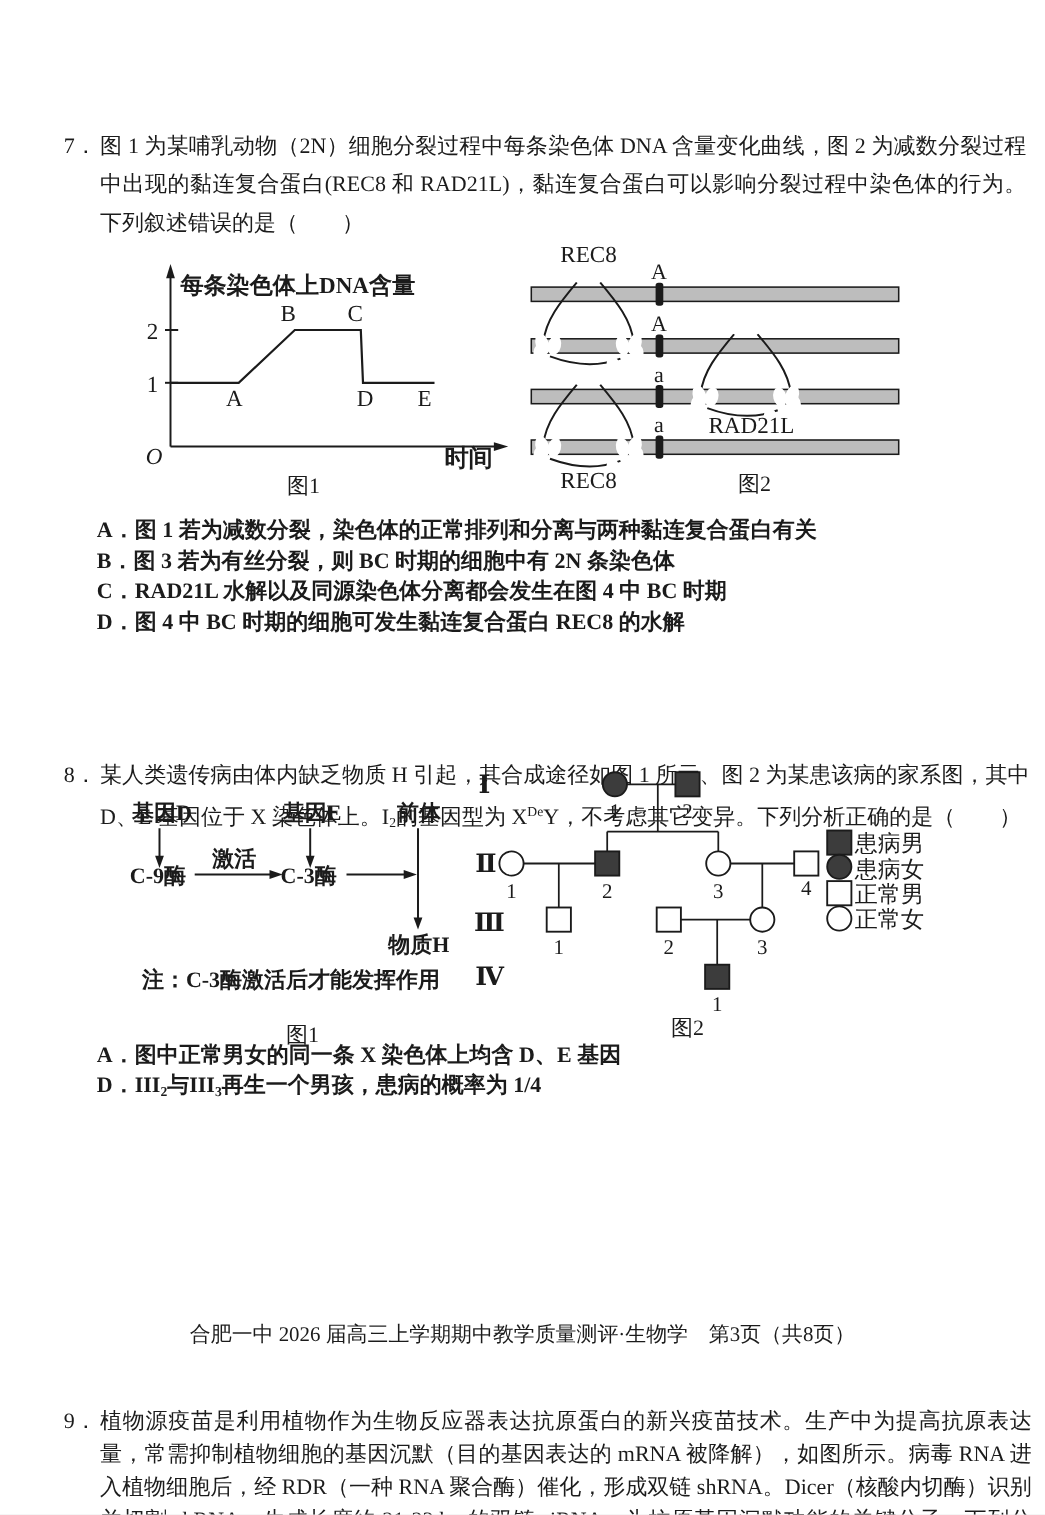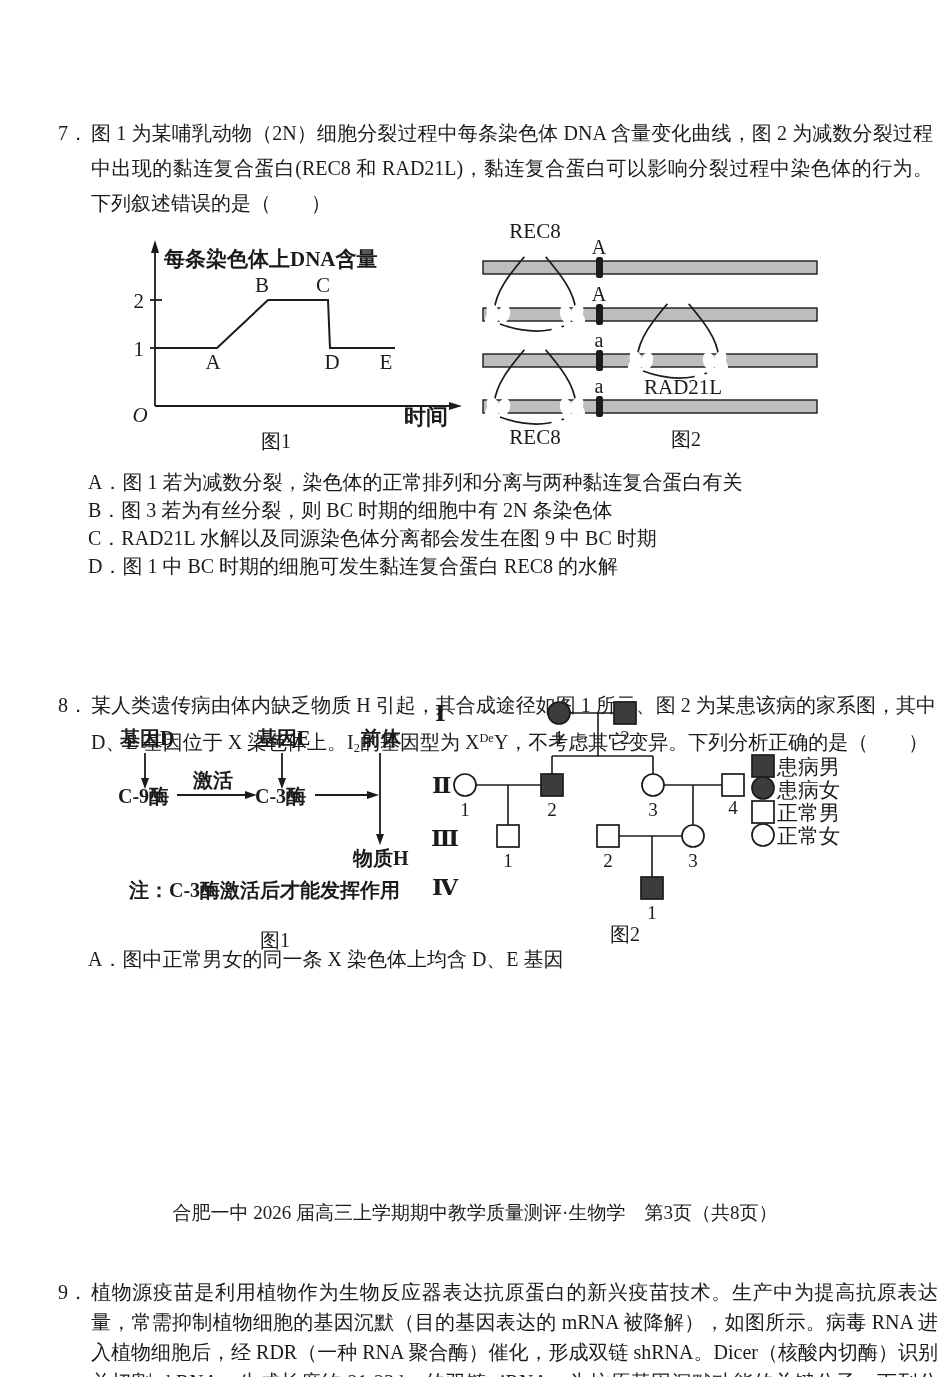--- a/index.html
+++ b/index.html
@@ -16,21 +16,21 @@
     margin:0 auto;
     font-family:"Liberation Serif","DejaVu Serif",serif;
     color:var(--ink);
     overflow:hidden;
   }
   .abs{position:absolute;}
   .stem{position:relative;padding-left:33px;font-size:20px;line-height:35px;text-align:justify;}
   .stem .qnum{position:absolute;left:0;top:0;}
   .stem.tight{line-height:33px;}
   .stem.q9{line-height:30px;}
-  .options div{font-size:20px;line-height:28px;white-space:nowrap;}
+  .options div{font-size:20px;line-height:28px;white-space:nowrap;font-weight:bold;}
   sub{font-size:0.62em;vertical-align:-0.25em;}
   sup{font-size:0.62em;vertical-align:0.55em;}
   svg text{font-family:"Liberation Serif","DejaVu Serif",serif;fill:var(--ink);}
   .figlabel{font-weight:600;}
   line,polyline,path{stroke:var(--ink);fill:none;}
   .footer{width:950px;text-align:center;font-size:19px;color:var(--ink);}
 </style>
 </head>
 <body>
 
@@ -109,22 +109,22 @@
     <text x="141" y="36" font-size="20" text-anchor="middle">A</text>
     <text x="141" y="83" font-size="20" text-anchor="middle">A</text>
     <text x="141" y="129" font-size="20" text-anchor="middle">a</text>
     <text x="141" y="175" font-size="20" text-anchor="middle">a</text>
     <text x="228" y="228" font-size="20" text-anchor="middle">图2</text>
   </svg>
 
   <div class="abs options" style="left:88px;top:468px;width:820px;">
     <div>A．图 1 若为减数分裂，染色体的正常排列和分离与两种黏连复合蛋白有关</div>
     <div>B．图 3 若为有丝分裂，则 BC 时期的细胞中有 2N 条染色体</div>
-    <div>C．RAD21L 水解以及同源染色体分离都会发生在图 9 中 BC 时期</div>
-    <div>D．图 1 中 BC 时期的细胞可发生黏连复合蛋白 REC8 的水解</div>
+    <div>C．RAD21L 水解以及同源染色体分离都会发生在图 4 中 BC 时期</div>
+    <div>D．图 4 中 BC 时期的细胞可发生黏连复合蛋白 REC8 的水解</div>
   </div>
 
   <div class="abs stem tight" style="left:58px;top:584px;width:845px;">
     <span class="qnum">8．</span>
     <span>某人类遗传病由体内缺乏物质 H 引起，其合成途径如图 1 所示、图 2 为某患该病的家系图，其中 D、E 基因位于 X 染色体上。I<sub>2</sub>的基因型为 X<sup>De</sup>Y，不考虑其它变异。下列分析正确的是（　　）</span>
   </div>
 
   <svg class="abs" style="left:103px;top:711px;" width="320" height="248" viewBox="0 0 320 248">
     <g stroke-width="1.8">
       <line x1="42" y1="42" x2="42" y2="70"></line>
@@ -205,20 +205,21 @@
     <text x="354" y="83" font-size="21">患病男</text>
     <text x="354" y="106" font-size="21">患病女</text>
     <text x="354" y="129" font-size="21">正常男</text>
     <text x="354" y="152" font-size="21">正常女</text>
 
     <text x="202" y="250" font-size="20" text-anchor="middle">图2</text>
   </svg>
 
   <div class="abs options" style="left:88px;top:945px;width:800px;">
     <div>A．图中正常男女的同一条 X 染色体上均含 D、E 基因</div>
+    <div>D．III<sub>2</sub>与III<sub>3</sub>再生一个男孩，患病的概率为 1/4</div>
   </div>
 
   <div class="abs stem q9" style="left:58px;top:1096px;width:847px;">
     <span class="qnum">9．</span>
     <span>植物源疫苗是利用植物作为生物反应器表达抗原蛋白的新兴疫苗技术。生产中为提高抗原表达量，常需抑制植物细胞的基因沉默（目的基因表达的 mRNA 被降解），如图所示。病毒 RNA 进入植物细胞后，经 RDR（一种 RNA 聚合酶）催化，形成双链 shRNA。Dicer（核酸内切酶）识别并切割 shRNA，生成长度约 21-23 bp 的双链 siRNA，为抗原基因沉默功能的关键分子。下列分析正确的是（　）</span>
   </div>
 
   <div class="abs footer" style="left:0;top:1200px;">合肥一中 2026 届高三上学期期中教学质量测评·生物学　第3页（共8页）</div>
 
 </div>

